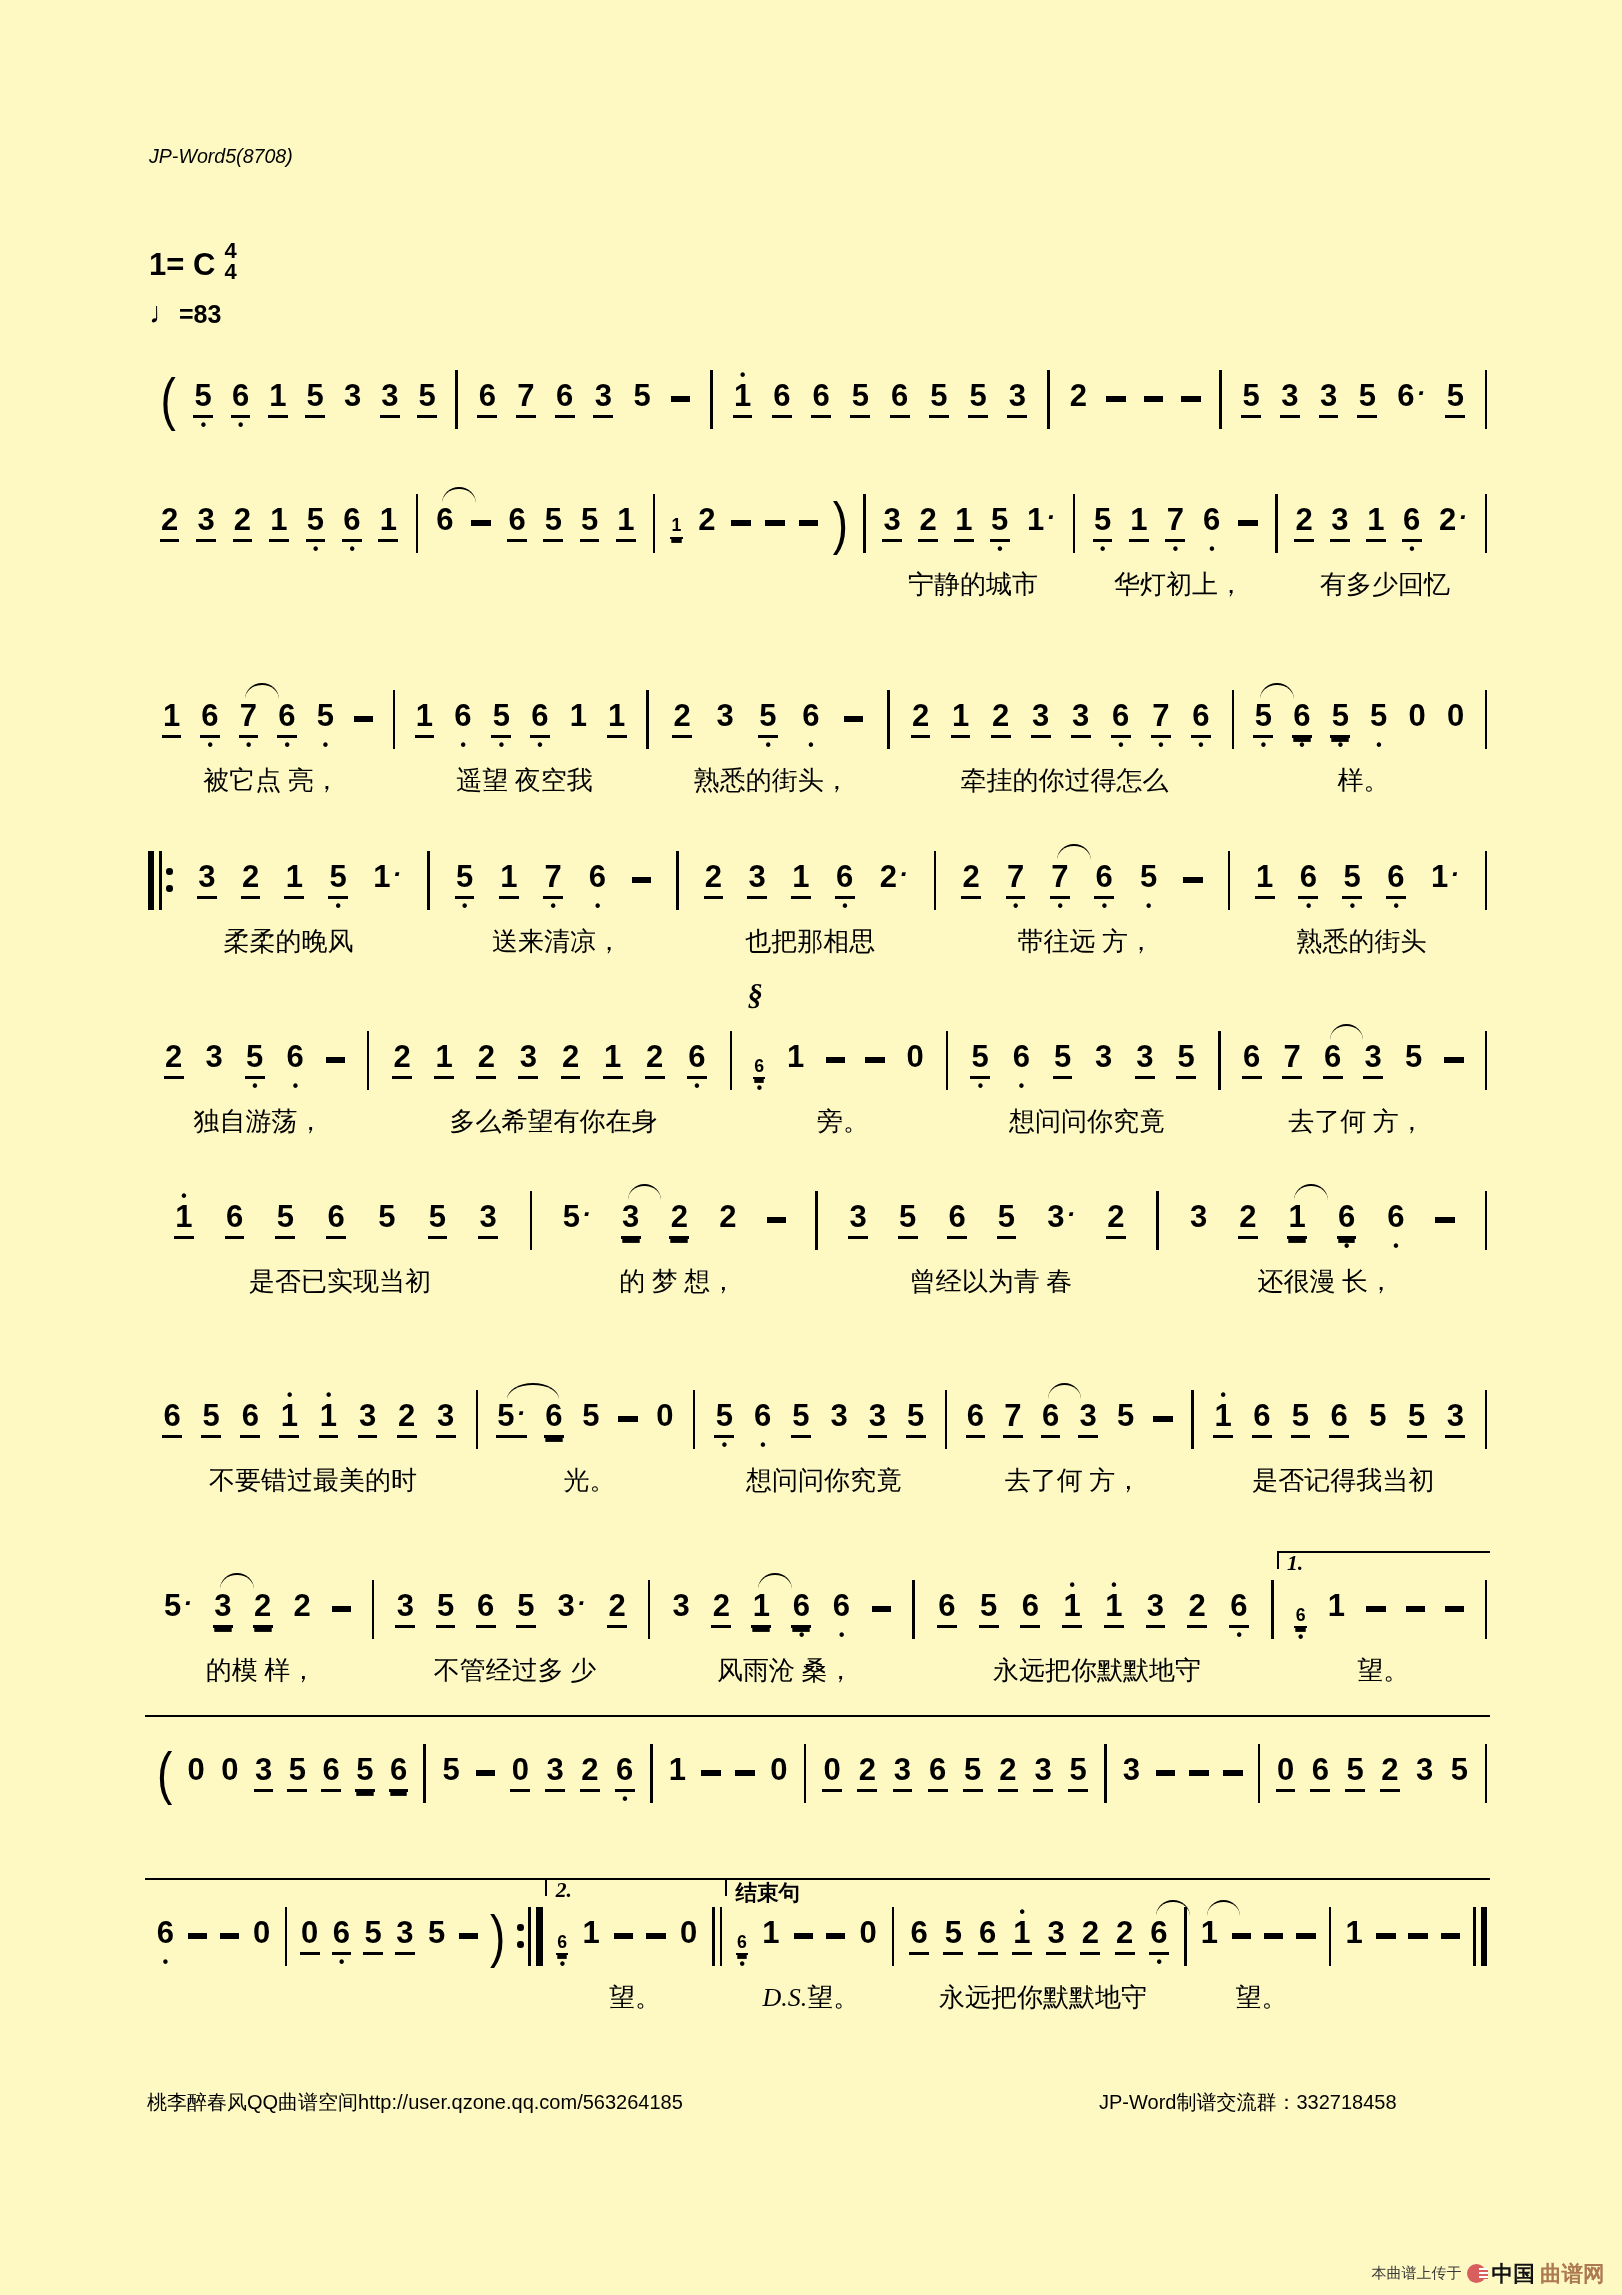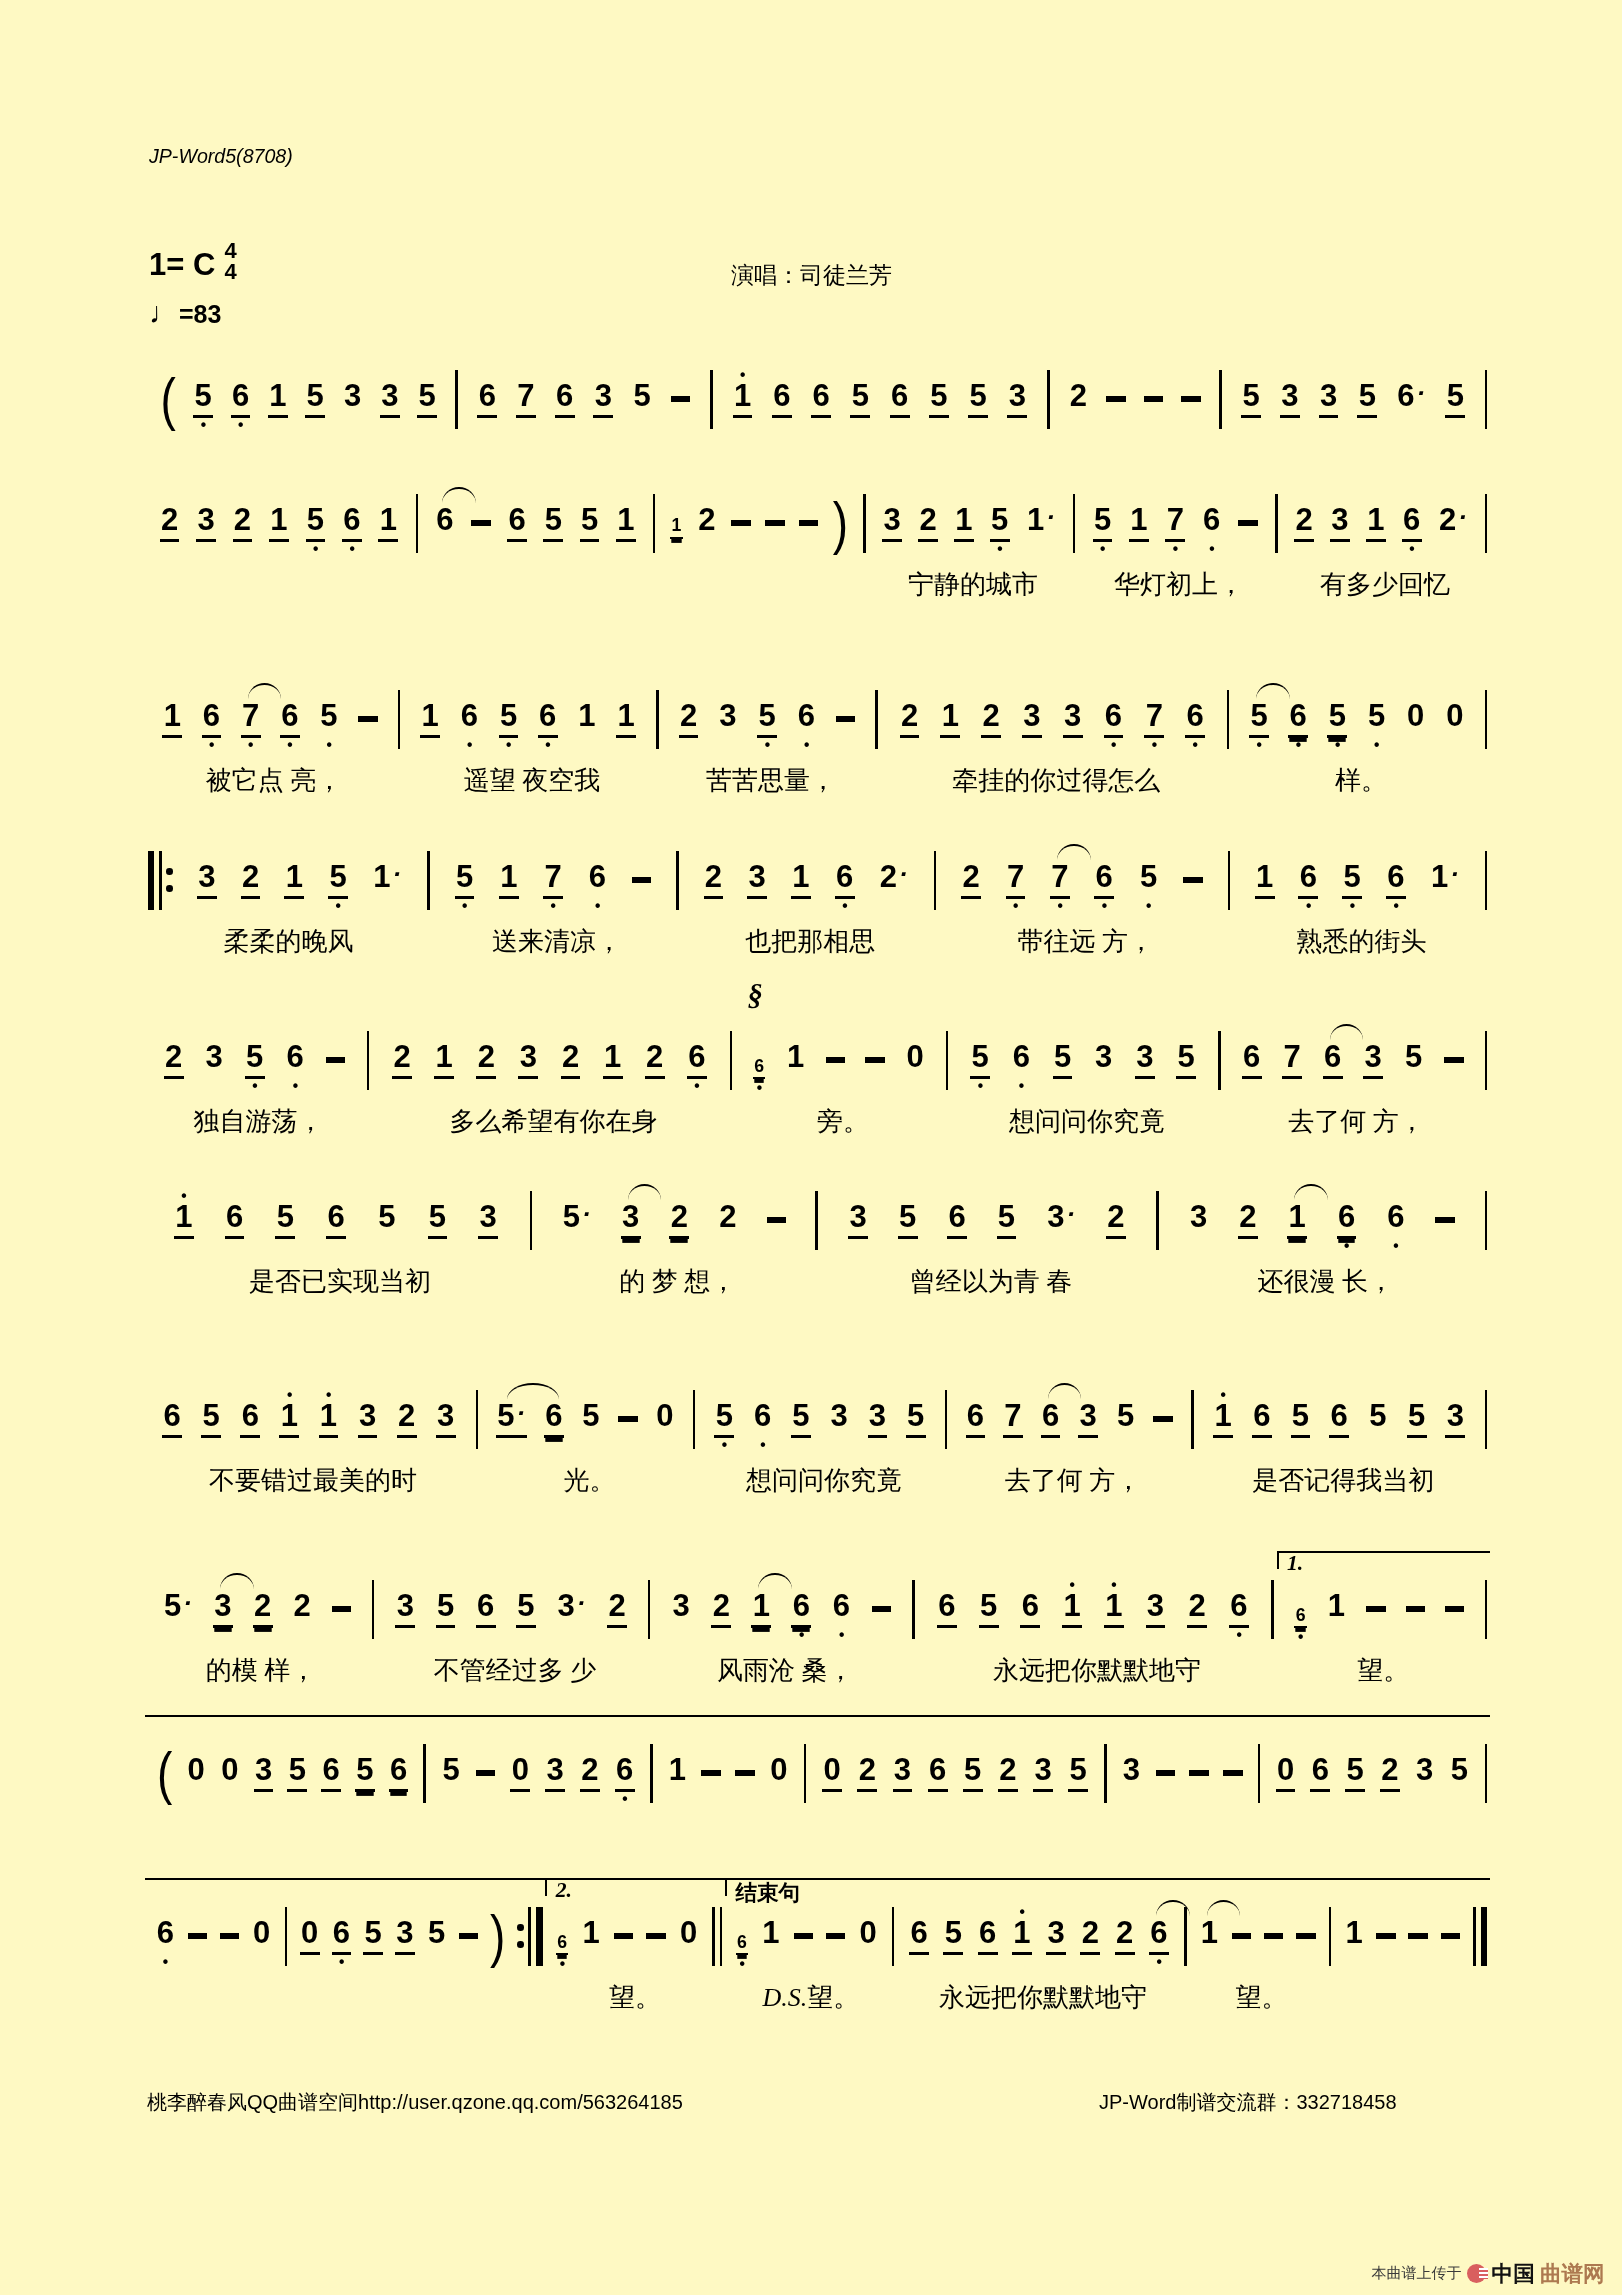--- a/index.html
+++ b/index.html
@@ -75,21 +75,20 @@
   .wm-site{font-size:21.6px;font-weight:bold;font-family:"Liberation Serif",serif;color:#ad7950;}
 </style>
 </head>
 <body>
 
 <div class="page">
 
   <div class="generator">JP-Word5(8708)</div>
 
 
-  <div class="singer">演唱：司徒兰芳</div>
 
 
   <div class="keyblock">
     <span>1= C</span>
     <span class="timesig">
       <span>4</span>
       <span>4</span>
     </span>
   </div>
 
@@ -331,21 +330,21 @@
               <span class="note u1">2</span>
               <span class="note">3</span>
               <span class="note u1">5<i class="db">•</i></span>
               <span class="note">6<i class="db">•</i></span>
               <span class="dash"></span>
             </div>
             <span class="blg">
               <i class="bl"></i>
             </span>
           </div>
-          <div class="lyrr">苦苦思量，</div>
+          <div class="lyrr">熟悉的街头，</div>
         </div>
         <div class="bar" style="flex-grow: 8;">
           <div class="voltar"></div>
           <div class="notesr">
             <div class="toks">
               <span class="note u1">2</span>
               <span class="note u1">1</span>
               <span class="note u1">2</span>
               <span class="note u1">3</span>
               <span class="note u1">3</span>

